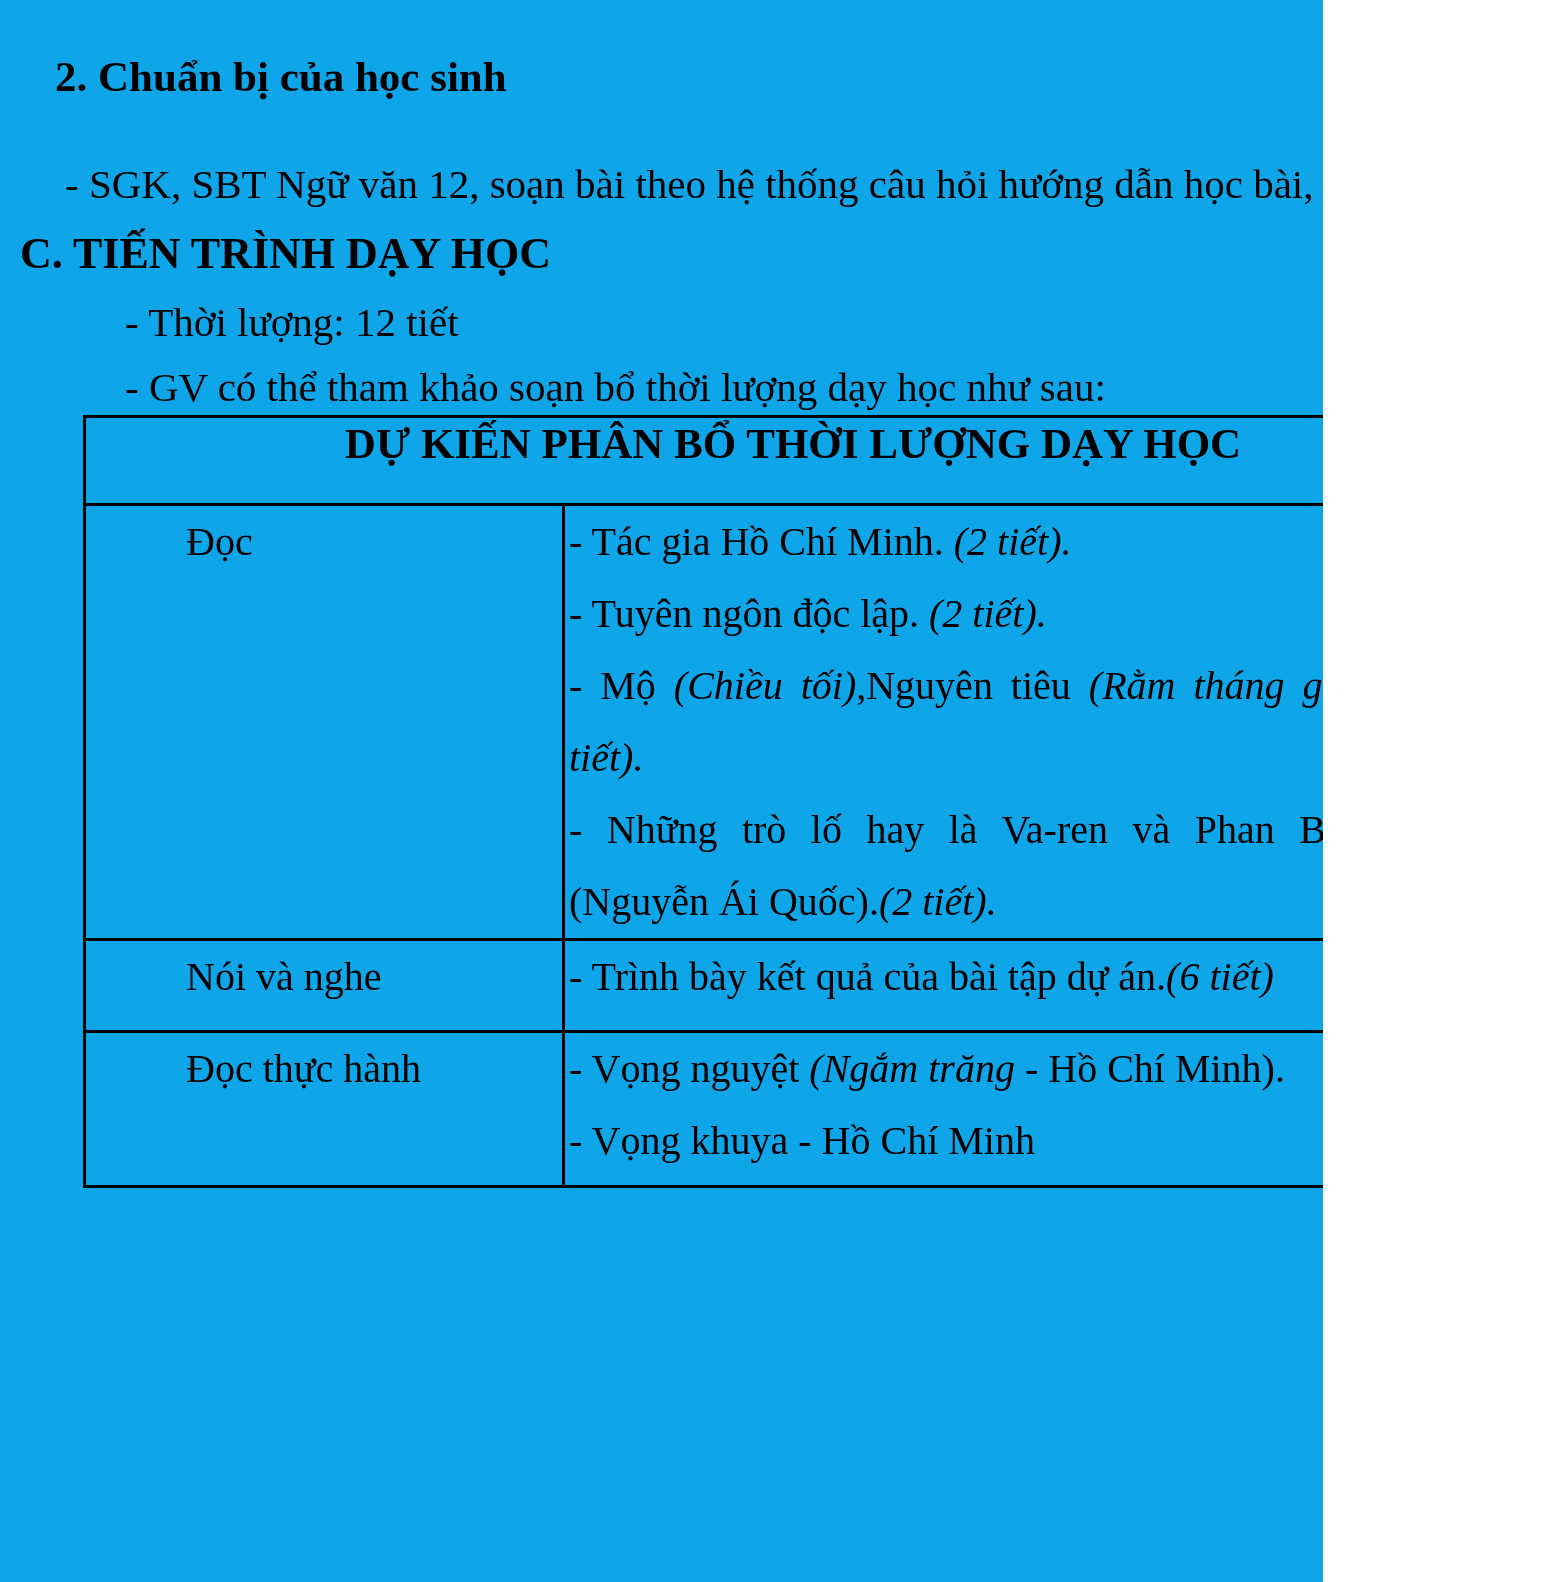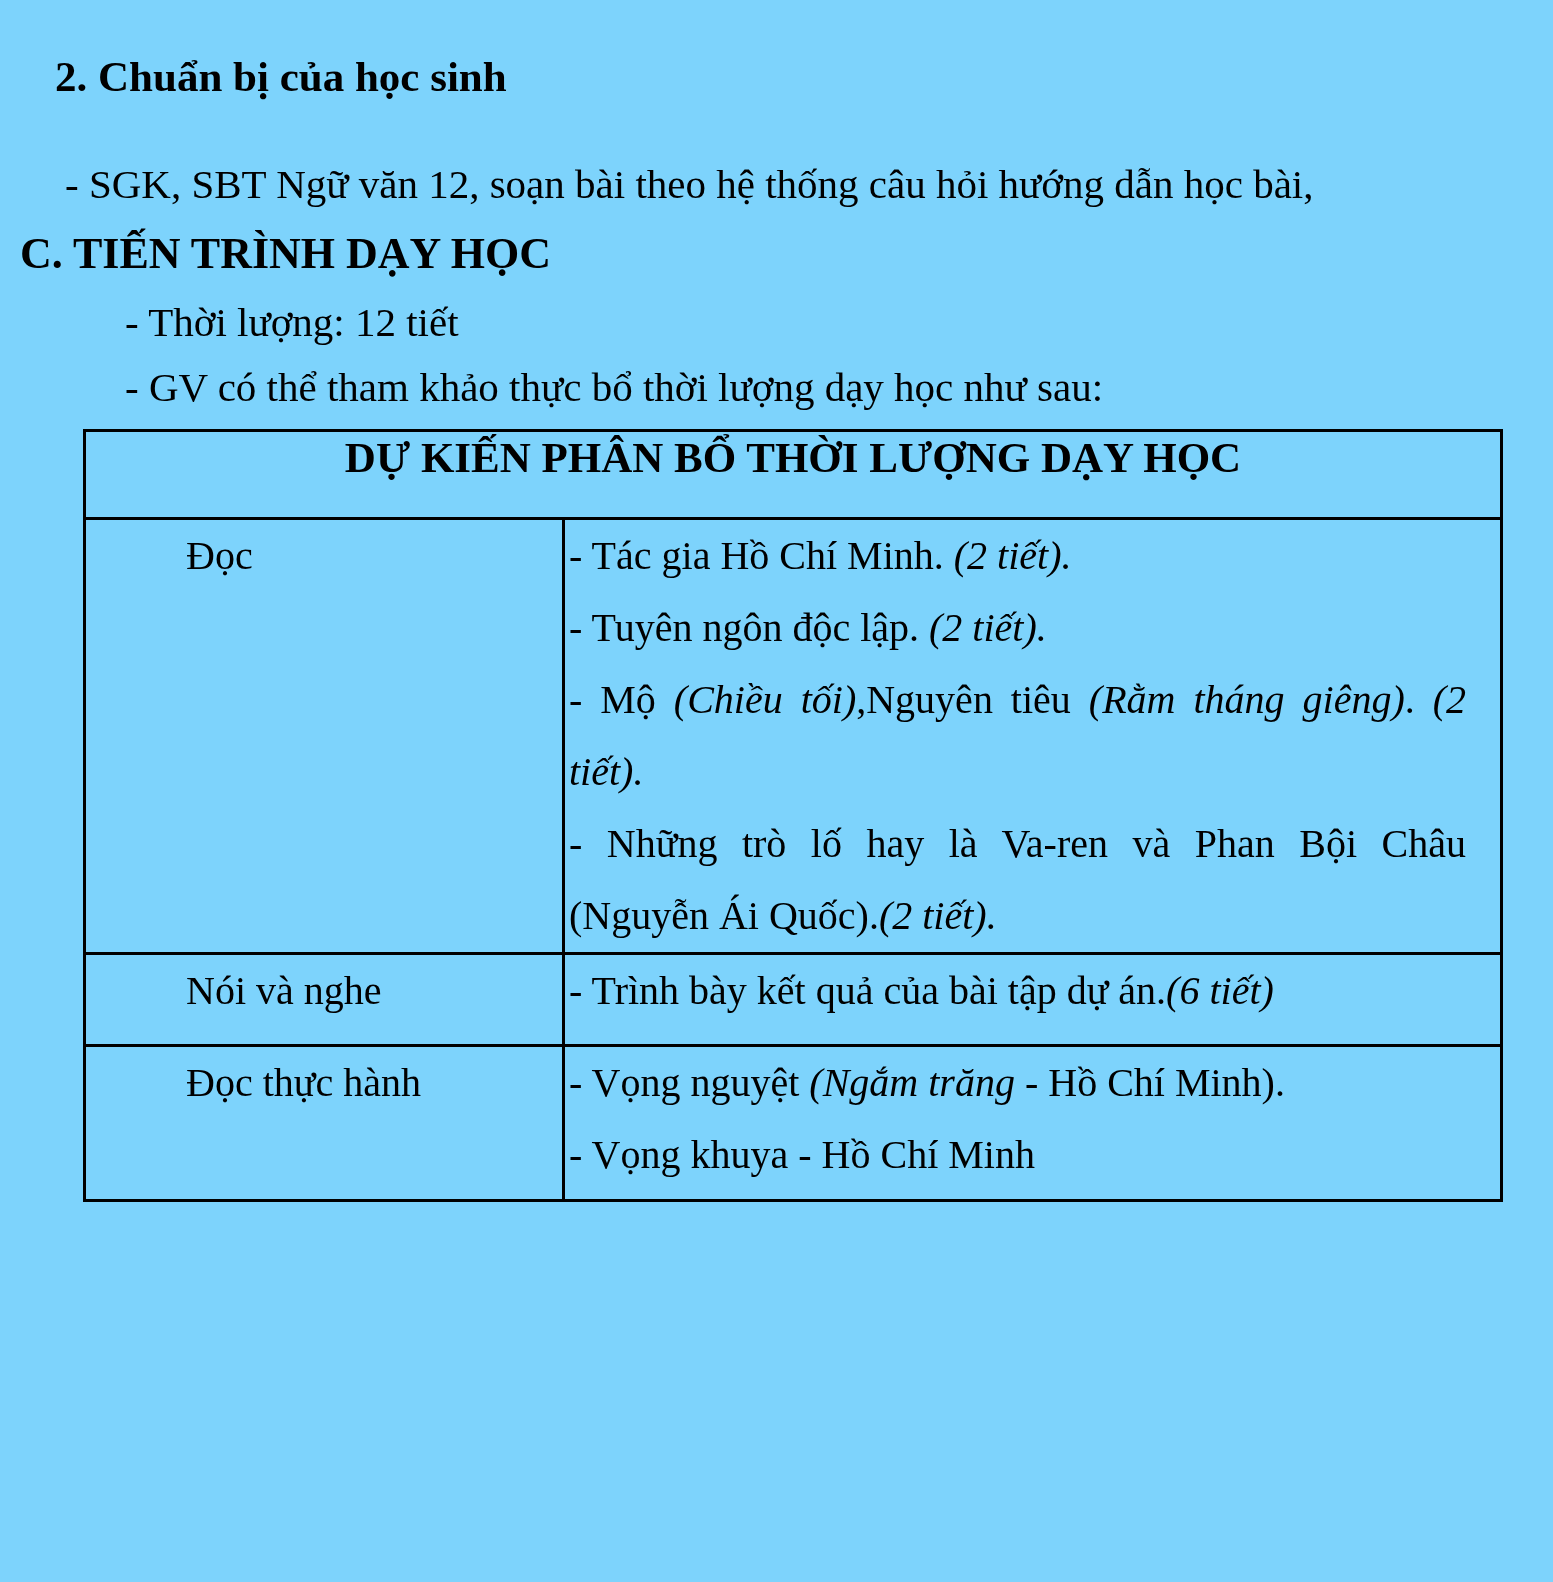--- a/index.html
+++ b/index.html
@@ -4,23 +4,23 @@
 <style>
   html, body {
     margin: 0;
     padding: 0;
     background: #ffffff;
     color: #000000;
     font-family: "Liberation Serif", "DejaVu Serif", serif;
   }
   .doc {
     position: relative;
-    width: 1553px;
+    width: 1323px;
     height: 1582px;
-    background: #7dd3fc;
+    background: #0ea5e9;
     overflow: hidden;
   }
   h1.sec2 {
     font-size: 43px;
     font-weight: bold;
     margin: 52px 0 0 55px;
     line-height: 1.15;
   }
   p.body-line {
     font-size: 41px;
@@ -35,21 +35,21 @@
     margin: 20px 0 0 20px;
     line-height: 1.15;
   }
   p.l3 { margin-top: 20px; padding-left: 125px; }
   p.l4 { margin-top: 18px; padding-left: 125px; }
 
   table.sched {
     border-collapse: collapse;
     table-layout: fixed;
     width: 1417px;
-    margin: 18px 0 0 83px;
+    margin: 4px 0 0 83px;
   }
   table.sched th, table.sched td {
     border: 3px solid #000000;
     vertical-align: top;
   }
   th.tbl-title {
     height: 82px;
     font-size: 43px;
     font-weight: bold;
     text-align: center;
@@ -82,21 +82,21 @@
 
 <div class="doc">
 
   <h1 class="sec2">2. Chuẩn bị của học sinh</h1>
 
   <p class="body-line l1">- SGK, SBT Ngữ văn 12, soạn bài theo hệ thống câu hỏi hướng dẫn học bài,</p>
 
   <h2 class="secC">C. TIẾN TRÌNH DẠY HỌC</h2>
 
   <p class="body-line l3">- Thời lượng: 12 tiết</p>
-  <p class="body-line l4">- GV có thể tham khảo thực bổ thời lượng dạy học như sau:</p>
+  <p class="body-line l4">- GV có thể tham khảo soạn bổ thời lượng dạy học như sau:</p>
 
   <table class="sched">
     <colgroup>
       <col style="width:479px">
       <col style="width:938px">
     </colgroup>
     <thead>
       <tr>
         <th class="tbl-title" colspan="2">DỰ KIẾN PHÂN BỔ THỜI LƯỢNG DẠY HỌC</th>
       </tr>

